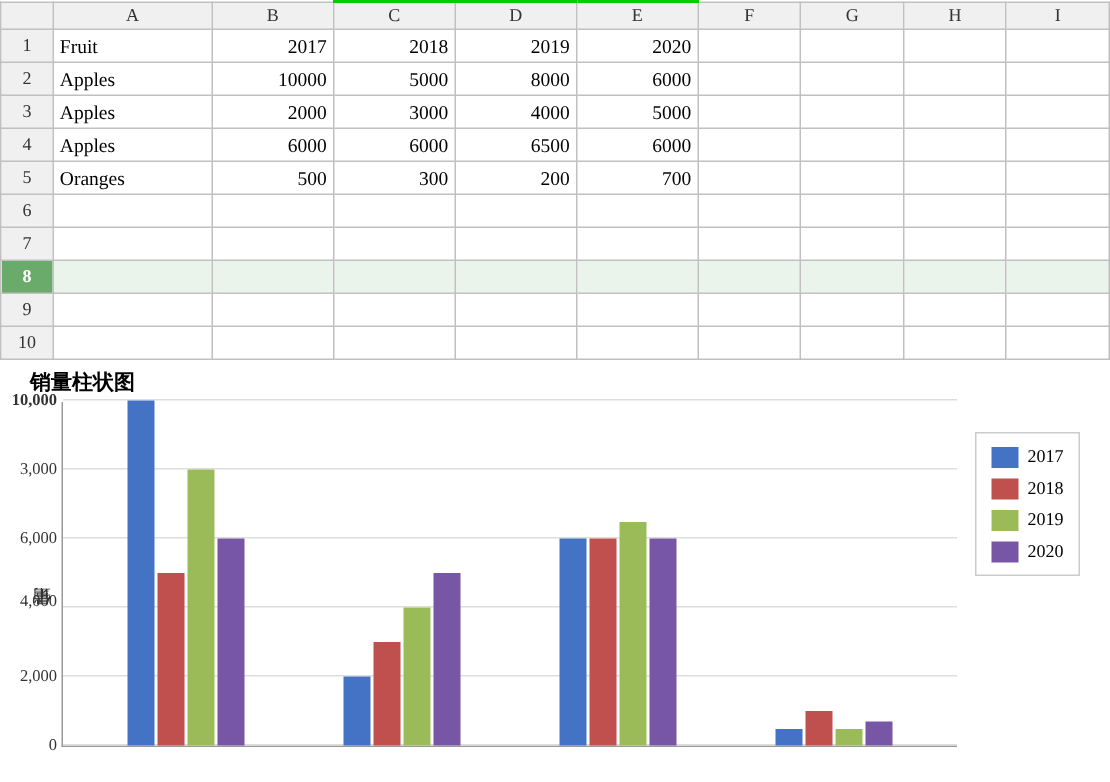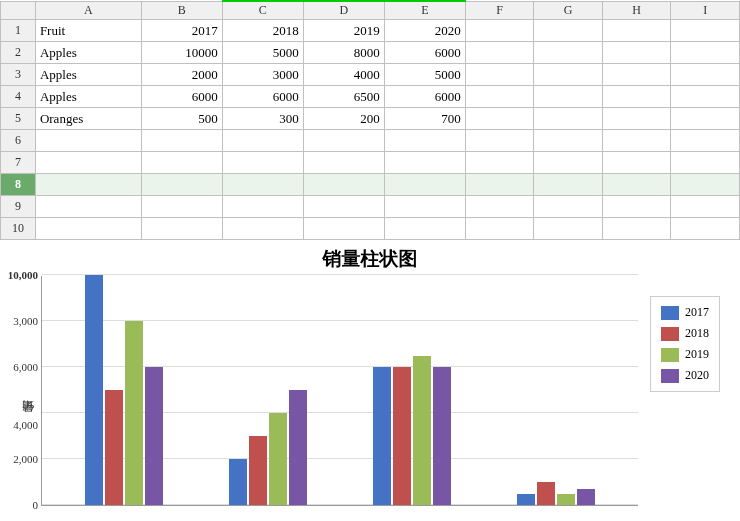--- a/index.html
+++ b/index.html
@@ -59,22 +59,22 @@
 
     .cell.num {
       text-align: right;
     }
 
     .cell.selected-row {
       background: #eaf4ea;
     }
 
     .chart-title {
-      text-align: center;
-      font-size: 19px;
+      text-align: left;
+      font-size: 14px;
       font-weight: bold;
       font-family: Liberation Mono, monospace;
       padding: 6px 0 4px 0;
       color: #000;
     }
 
     .chart-area {
       display: flex;
       align-items: flex-start;
       position: relative;
@@ -342,21 +342,21 @@
   <div class="chart-area">
     <div class="y-axis-label">销量</div>
     <div style="position:relative; flex:1; height:260px; margin-bottom:0;">
       <div class="chart-plot" id="chart-plot" style="height: 230px;">
 
       <div class="grid-line" style="bottom: 0px;"></div>
           <div class="y-tick" style="bottom: 0px;">0</div>
           <div class="grid-line" style="bottom: 46px;"></div>
           <div class="y-tick" style="bottom: 46px;">2,000</div>
           <div class="grid-line" style="bottom: 92px;"></div>
-          <div class="y-tick" style="bottom: 80px;">4,000</div>
+          <div class="y-tick" style="bottom: 96px;">4,000</div>
           <div class="grid-line" style="bottom: 138px;"></div>
           <div class="y-tick" style="bottom: 138px; text-align: center;">6,000</div>
           <div class="grid-line" style="bottom: 184px;"></div>
           <div class="y-tick" style="bottom: 184px;">3,000</div>
           <div class="grid-line" style="bottom: 230px;"></div>
           <div class="y-tick" style="bottom: 230px; font-weight: bold;">10,000</div>
           <div class="bar-groups">
             <div class="bar-group">
               <div class="bar" style="height: 230px; background-color: rgb(68, 114, 196);"></div>
               <div class="bar" style="height: 115px; background-color: rgb(192, 80, 77);"></div>

